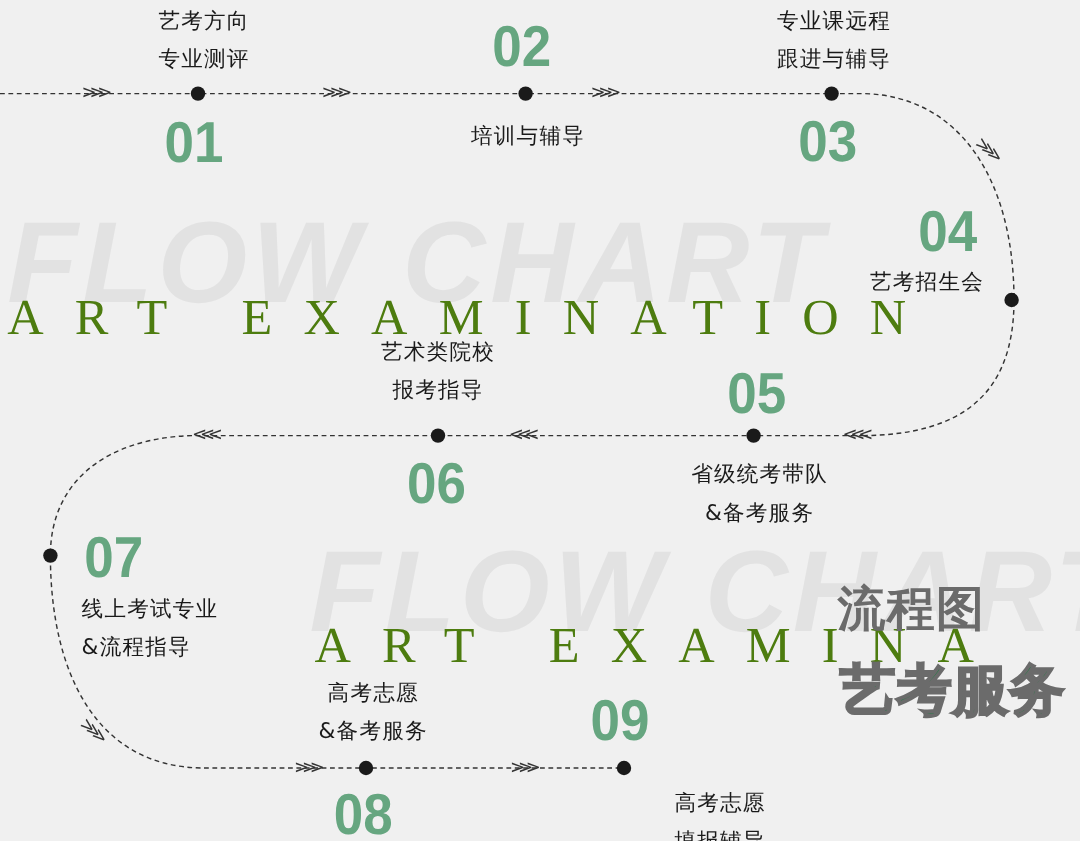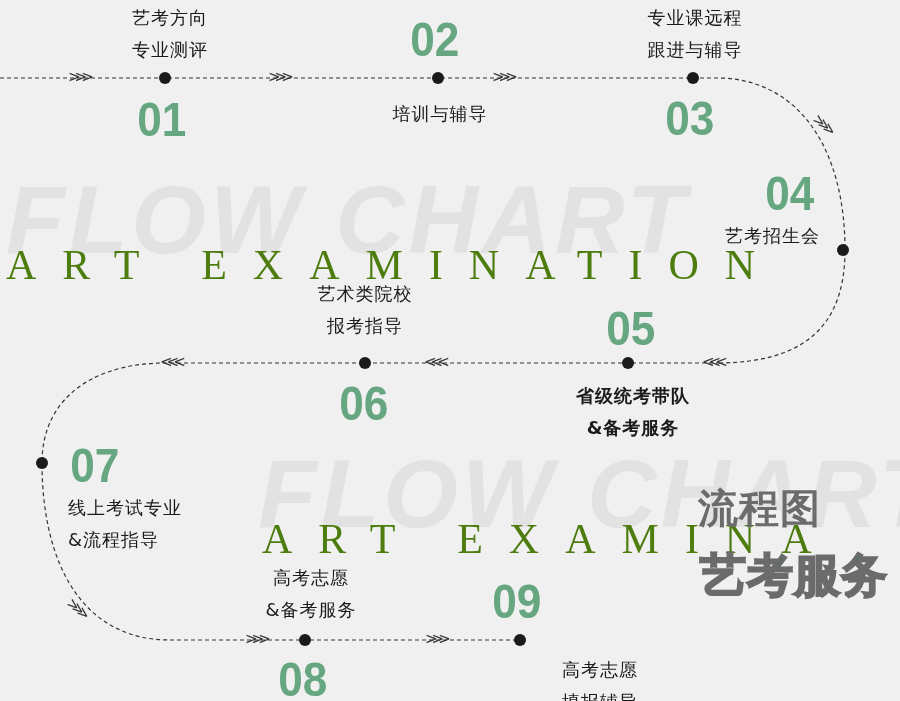--- a/index.html
+++ b/index.html
@@ -117,21 +117,21 @@
 
   <div>
     <div class="num" style="left:763px; top:170px;">04</div>
     <div class="lbl right" style="left:620px; top:220px; width:200px;">
       <span>艺考招生会</span>
     </div>
   </div>
 
   <div>
     <div class="num" style="left:604px; top:305px;">05</div>
-    <div class="lbl center" style="left:548px; top:380px; width:170px;font-weight:bold;">
+    <div class="lbl center" style="left:548px; top:380px; width:170px;">
       <span>省级统考带队</span>
       <span>&amp;备考服务</span>
     </div>
   </div>
 
   <div>
     <div class="lbl center" style="left:290px; top:278px; width:150px;">
       <span>艺术类院校</span>
       <span>报考指导</span>
     </div>

